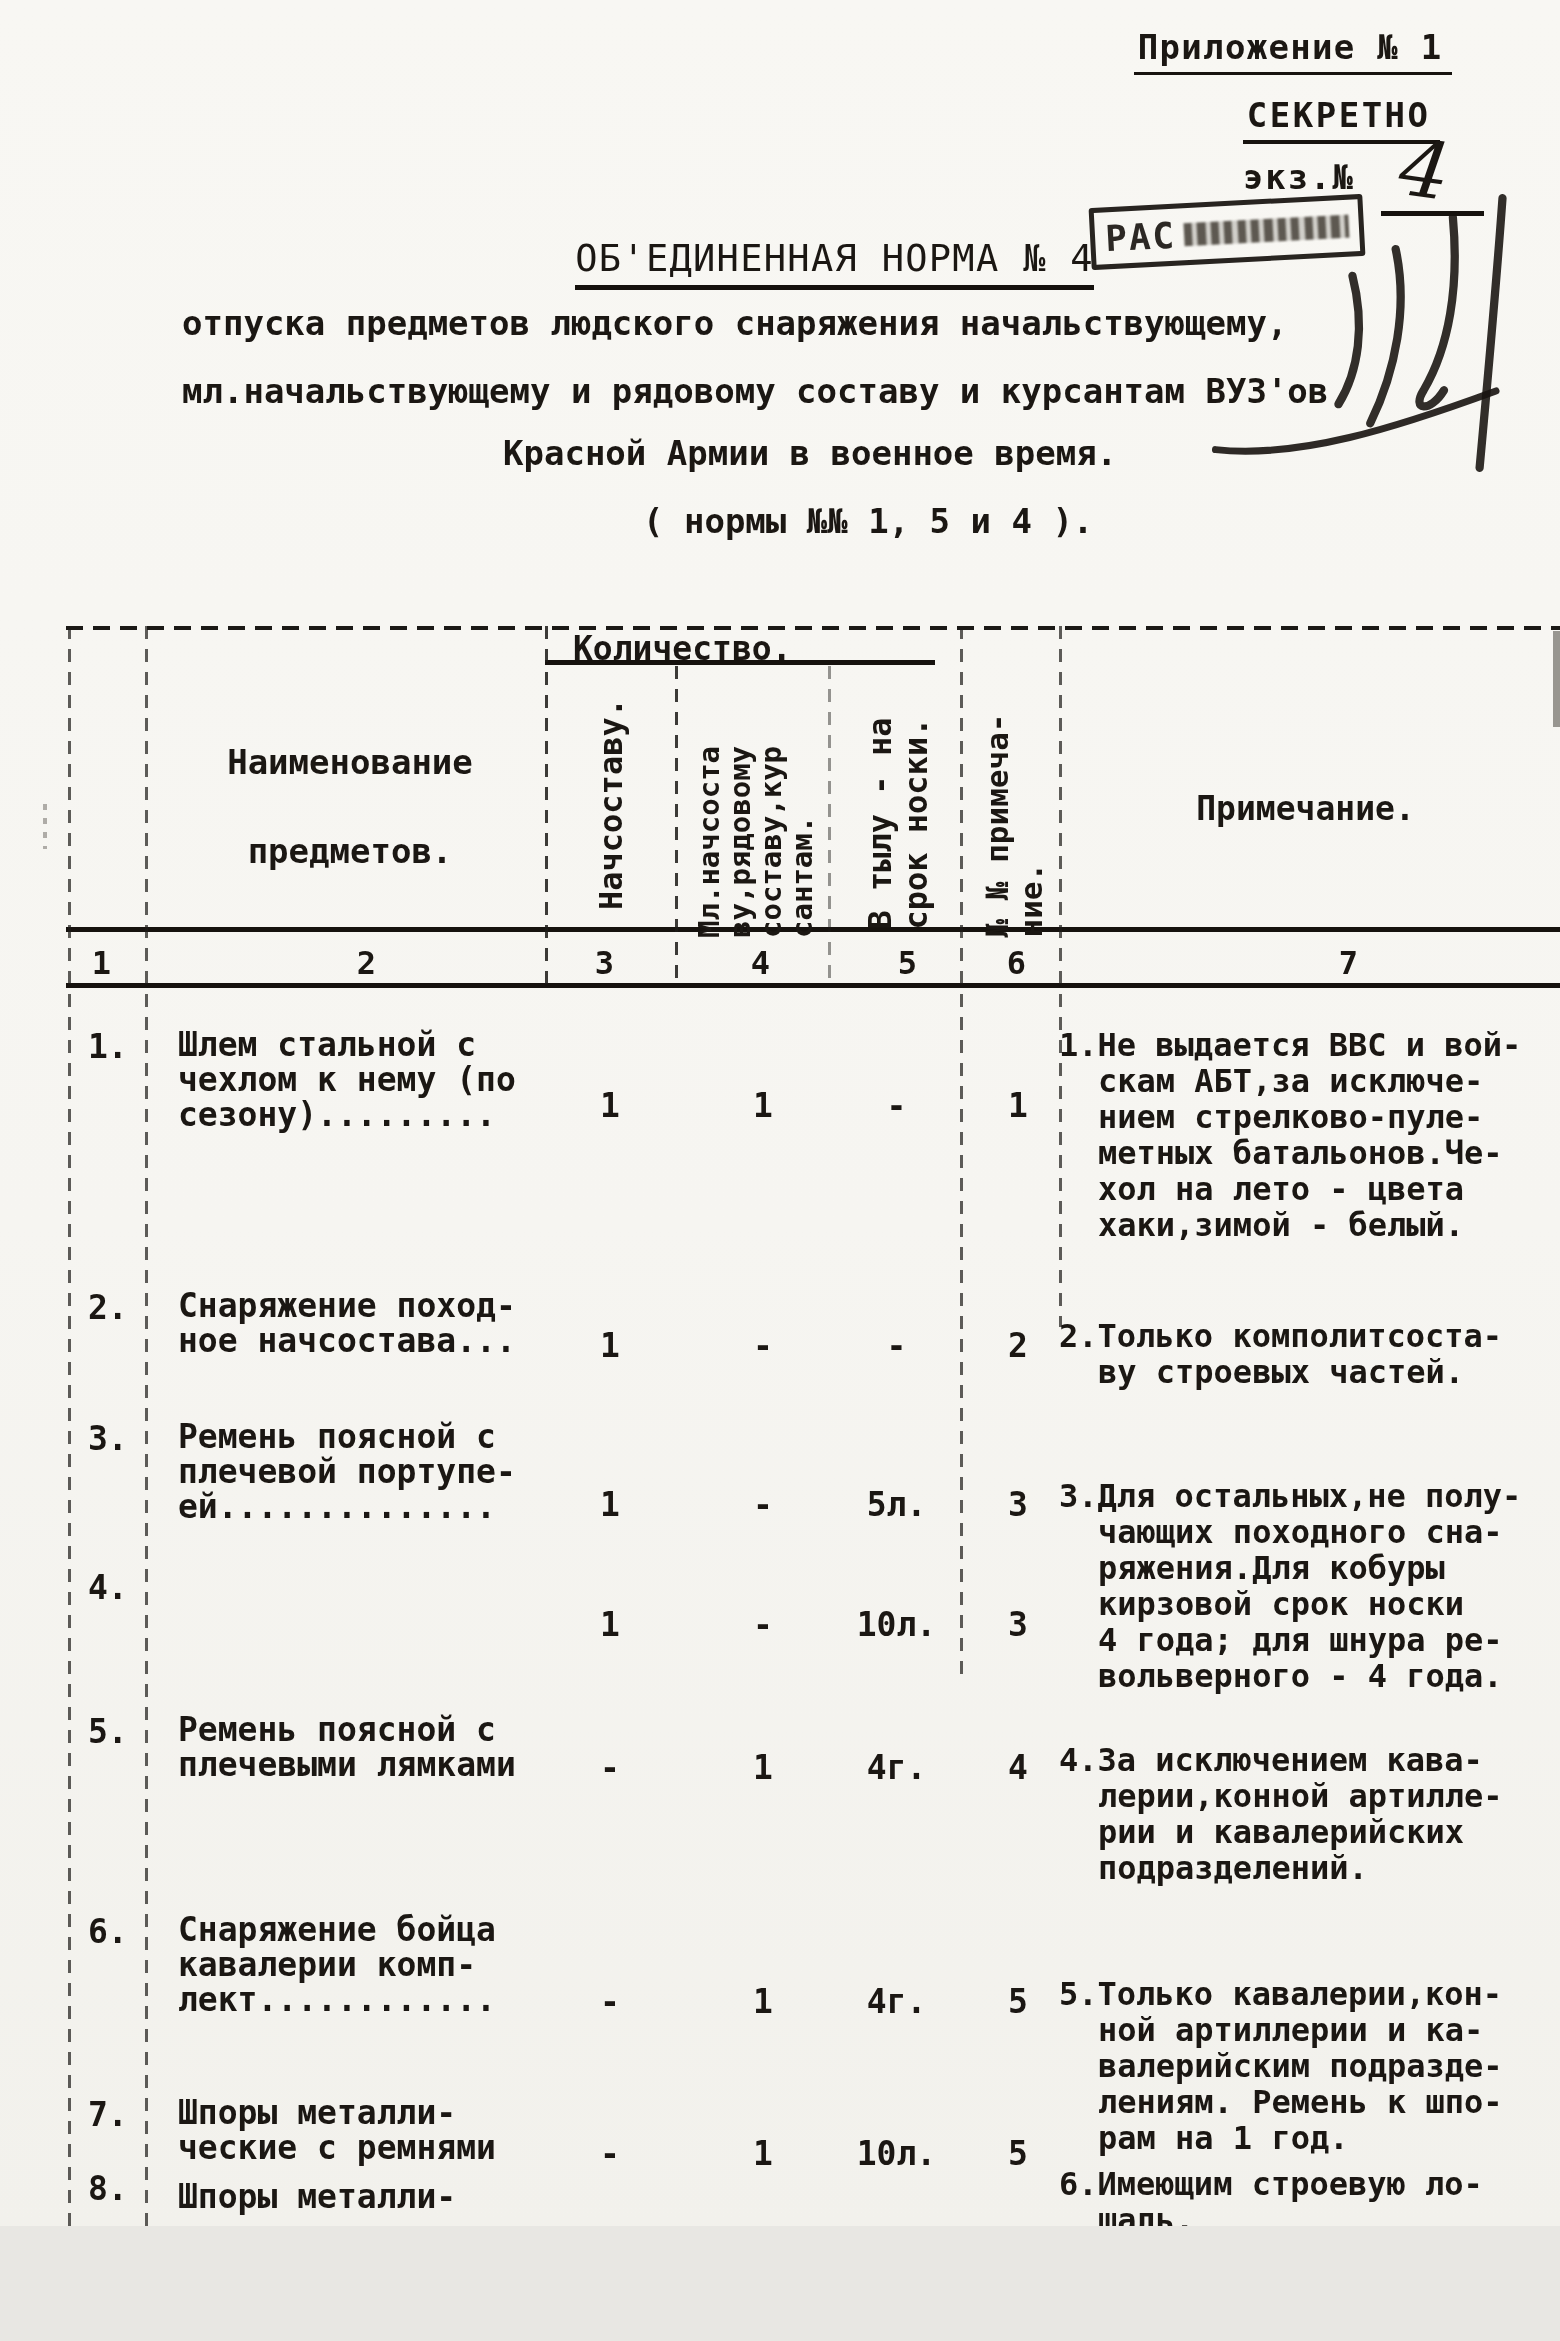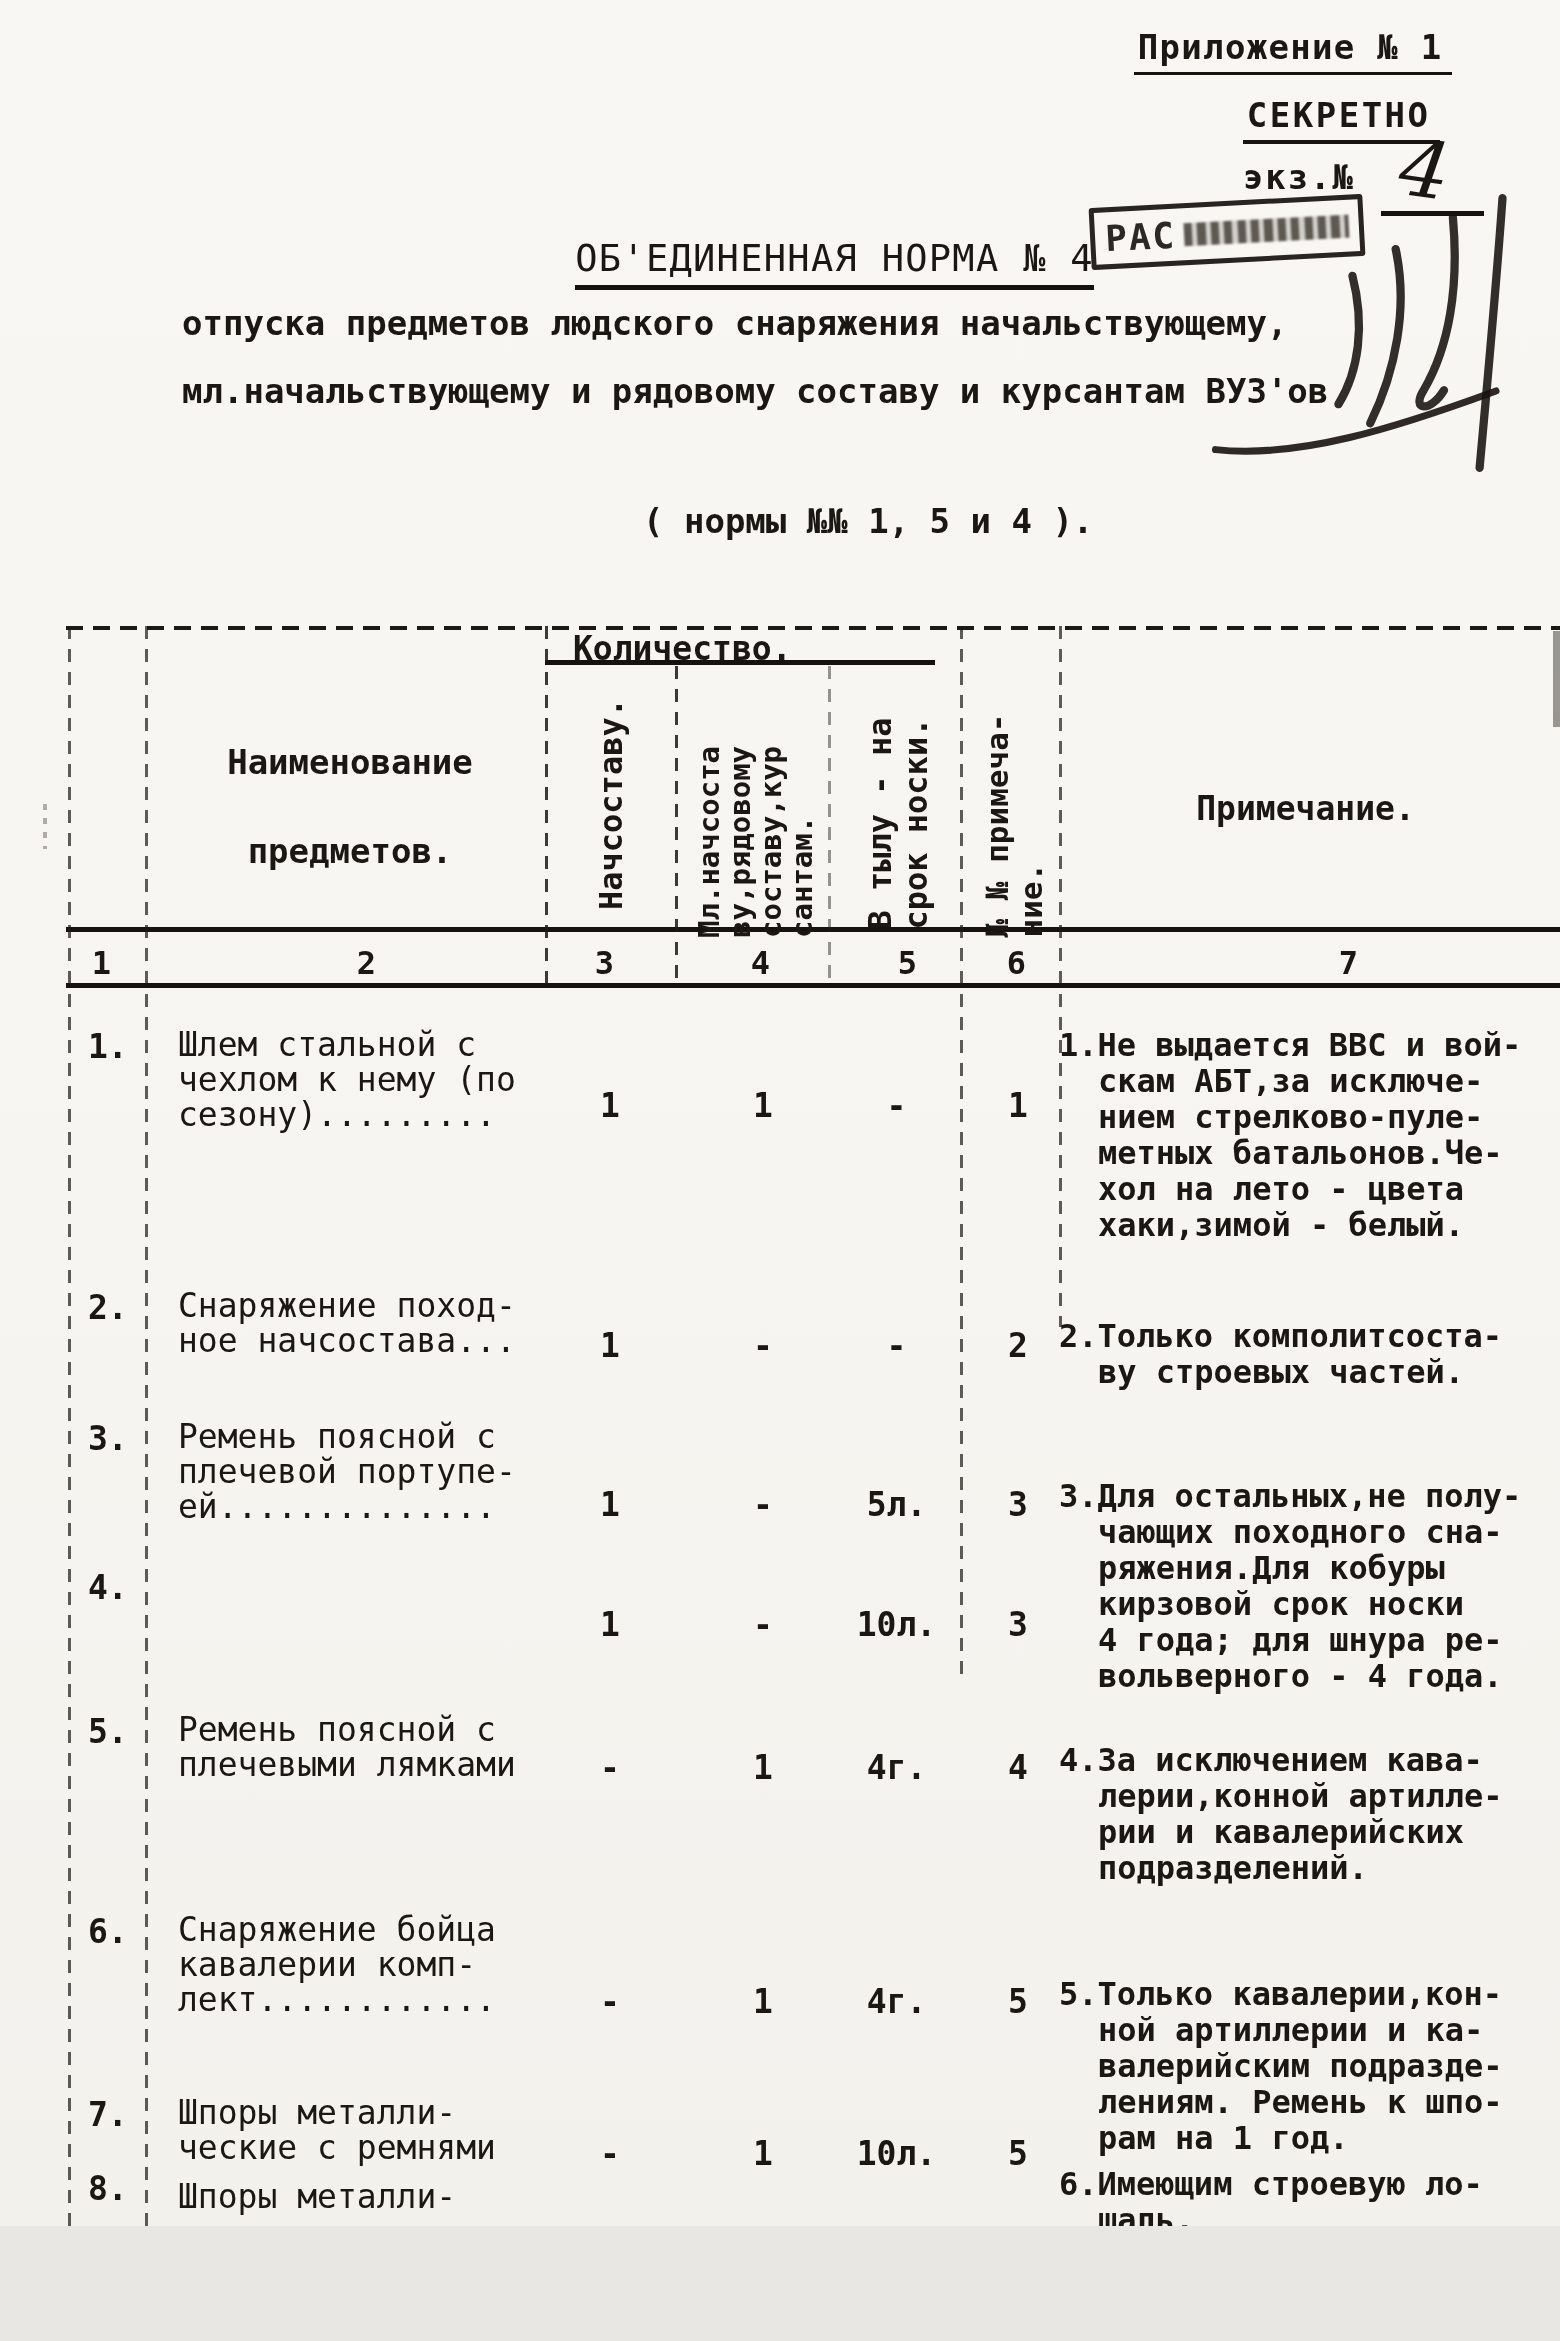--- a/index.html
+++ b/index.html
@@ -14,21 +14,21 @@
   .ul{display:inline-block;border-bottom:3.8px solid #17130f;padding:0 9px 6.4px 3.8px;}
   .title-wrap{position:absolute;text-align:center;}
   .title-span{display:inline-block;font-size:37px;letter-spacing:1.3px;border-bottom:5.1px solid #15110d;padding-bottom:5px;}
   .hsolid{position:absolute;background:#16120e;}
   .hdash{position:absolute;height:3.8px;background:repeating-linear-gradient(90deg,#1b1916 0 16.6px,transparent 16.6px 27px);}
   .vdash{position:absolute;width:3.2px;background:repeating-linear-gradient(180deg,#1b1916 0 12.7px,transparent 12.7px 23px);opacity:.85;}
   .rot{transform:rotate(-90deg);}
   .hdr{position:absolute;font-weight:700;text-align:left;white-space:pre-line;}
   .colnum{position:absolute;width:51px;text-align:center;font-size:32px;font-weight:700;}
   .rnum{position:absolute;left:88px;width:64px;font-size:33px;font-weight:700;}
-  .name{position:absolute;left:178px;width:382px;font-size:33px;line-height:35px;font-weight:400;white-space:pre-line;}
+  .name{position:absolute;left:178px;width:382px;font-size:33px;line-height:35px;font-weight:700;white-space:pre-line;}
   .name-loose{line-height:55px;}
   .val{position:absolute;text-align:center;font-size:33px;font-weight:700;}
   .vc3{left:572px;width:76px;} .vc4{left:725px;width:76px;}
   .vc5{left:839px;width:115px;} .vc6{left:980px;width:76px;}
   .note{position:absolute;left:1059px;width:503px;font-size:32px;line-height:36px;font-weight:700;
         white-space:pre-line;padding-left:39px;text-indent:-39px;box-sizing:border-box;}
   .stamp{
     position:absolute;left:1090px;top:201px;width:274px;height:62px;
     border:5.7px solid #17130f;border-radius:3.2px;transform:rotate(-3deg);
     display:flex;align-items:center;gap:7.6px;padding:0 10.2px;box-sizing:border-box;opacity:.92;
@@ -62,20 +62,21 @@
       <path d="M 84,150 C 104,228 94,300 62,352"></path>
     </g>
   </svg>
   <svg style="left:1204px;top:382px;" width="306" height="83" viewBox="0 0 480 130">
     <path d="M 18,106 C 150,120 300,72 458,14" fill="none" stroke="#17130f" stroke-width="11" stroke-linecap="round" opacity="0.9"></path>
   </svg>
 
   <div class="title-wrap" style="left:535px;top:237px;width:599px;"><span class="title-span">ОБ'ЕДИНЕННАЯ НОРМА № 4</span></div>
   <div class="t f54" style="left:182px;top:304px;">отпуска предметов людского снаряжения начальствующему,</div>
   <div class="t f54" style="left:182px;top:372px;">мл.начальствующему и рядовому составу и курсантам ВУЗ'ов</div>
+  <div class="t f54" style="left:503px;top:434px;">Красной Армии в военное время.</div>
   <div class="t f54" style="left:643px;top:502px;">( нормы №№ 1, 5 и 4 ).</div>
 
   <div class="hdash" style="left:66px;top:626px;width:1494px;"></div>
   <div class="hsolid" style="left:545px;top:660px;width:390px;height:4.5px;"></div>
   <div class="hsolid" style="left:66px;top:927px;width:1494px;height:5.1px;"></div>
   <div class="hsolid" style="left:66px;top:983px;width:1494px;height:5.1px;"></div>
   <div class="vdash" style="left:68px;top:626px;height:1650px;opacity:.7;"></div>
   <div class="vdash" style="left:145px;top:626px;height:1650px;opacity:.7;"></div>
   <div class="vdash" style="left:545px;top:626px;height:360px;"></div>
   <div class="vdash" style="left:675px;top:666px;height:320px;"></div>

